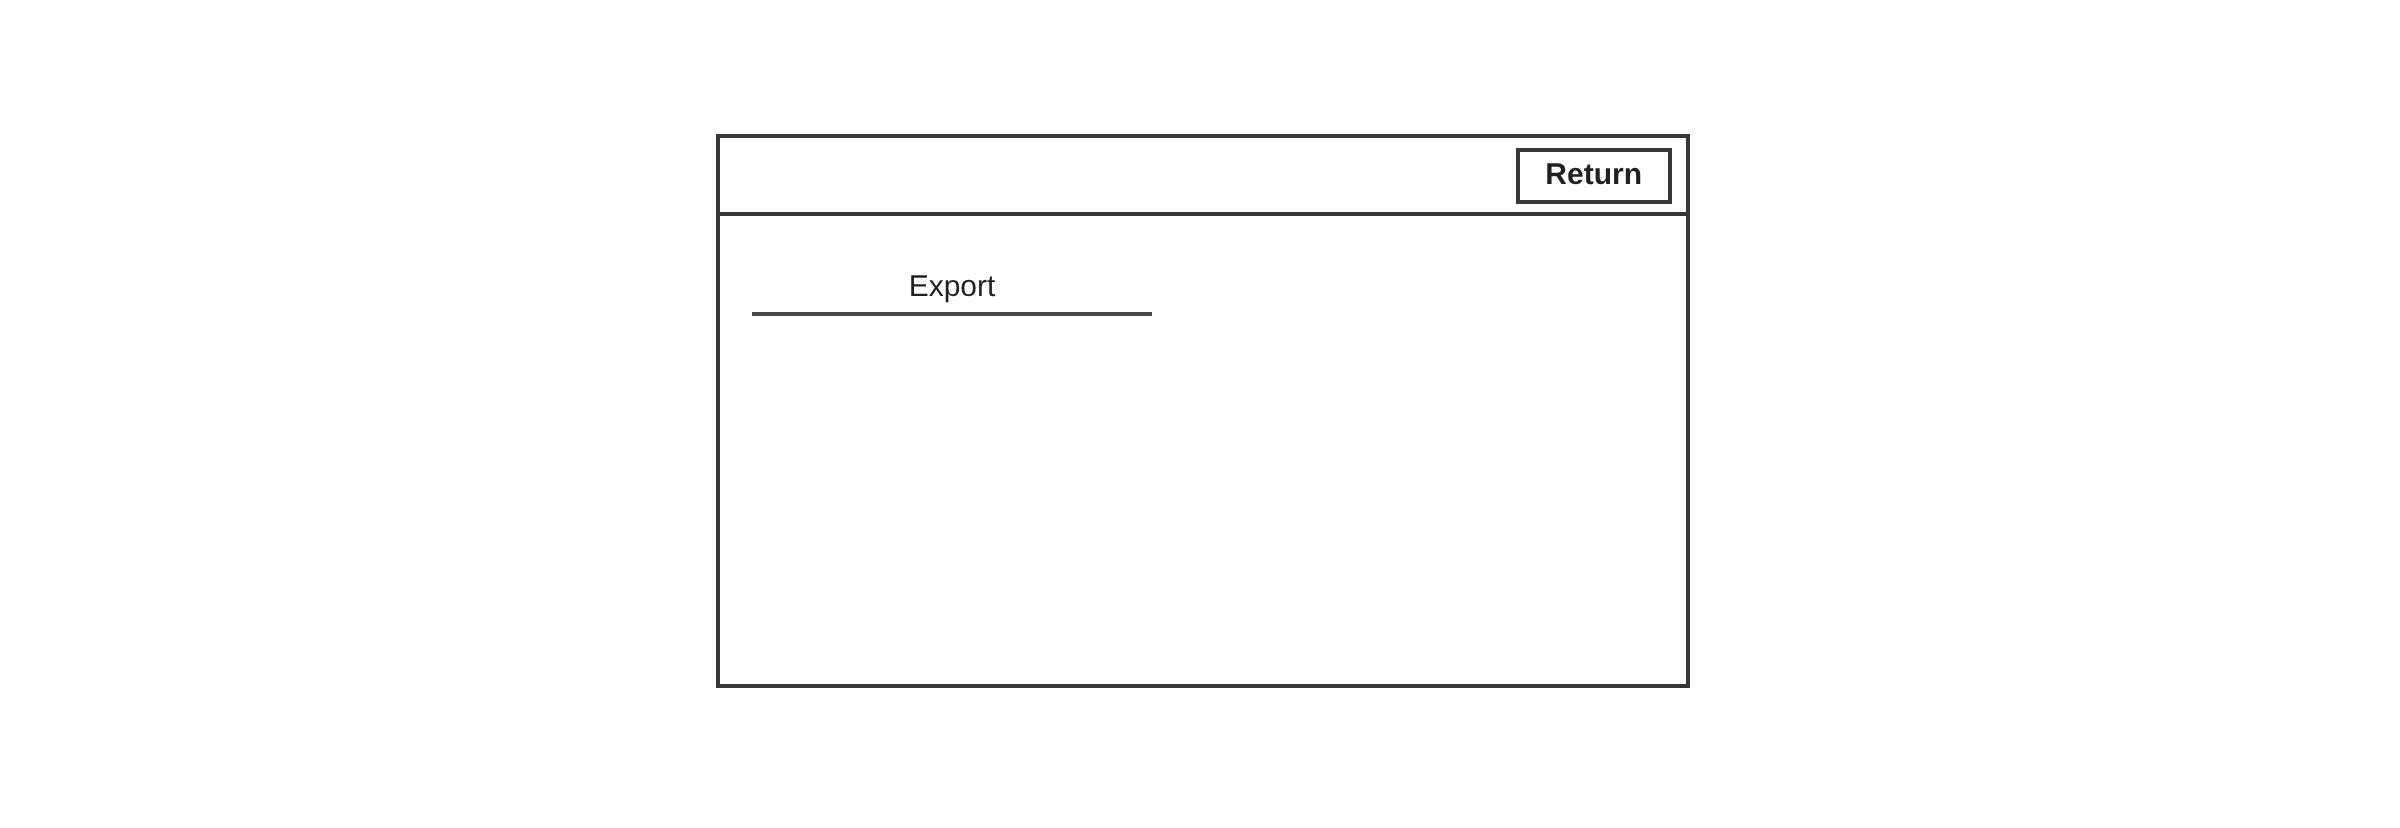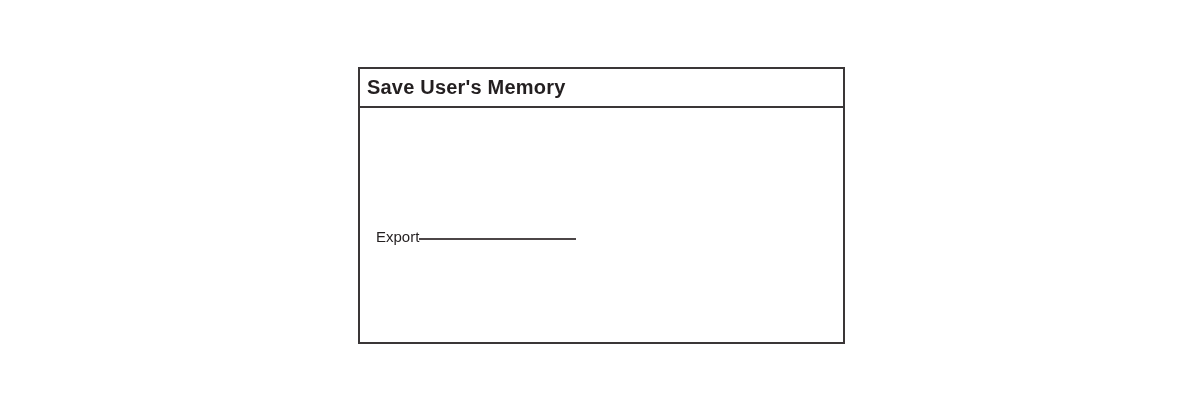--- a/index.html
+++ b/index.html
@@ -50,41 +50,41 @@
   }
   .dialog-body {
     flex: 1;
     display: flex;
     justify-content: space-between;
     padding: 27px 15px 0 16px;
   }
   .action-item {
     width: 200px;
     display: flex;
-    flex-direction: row;
+    flex-direction: column;
     align-items: center;
     cursor: pointer;
   }
   .action-label {
     font-size: 15px;
     color: #231f20;
     margin-bottom: 4px;
   }
   .action-underline {
     width: 100%;
     height: 2px;
     background: #4c4647;
   }
 </style>
 </head>
 <body>
 
 <div class="dialog">
   <div class="dialog-header">
-    <span class="dialog-title">Save User's Memory</span>
+    <button class="return-button">Return</button>
   </div>
   <div class="dialog-body">
     <div class="action-item">
       <span class="action-label">Export</span>
       <span class="action-underline"></span>
     </div>
   </div>
 </div>
 
 </body></html>

